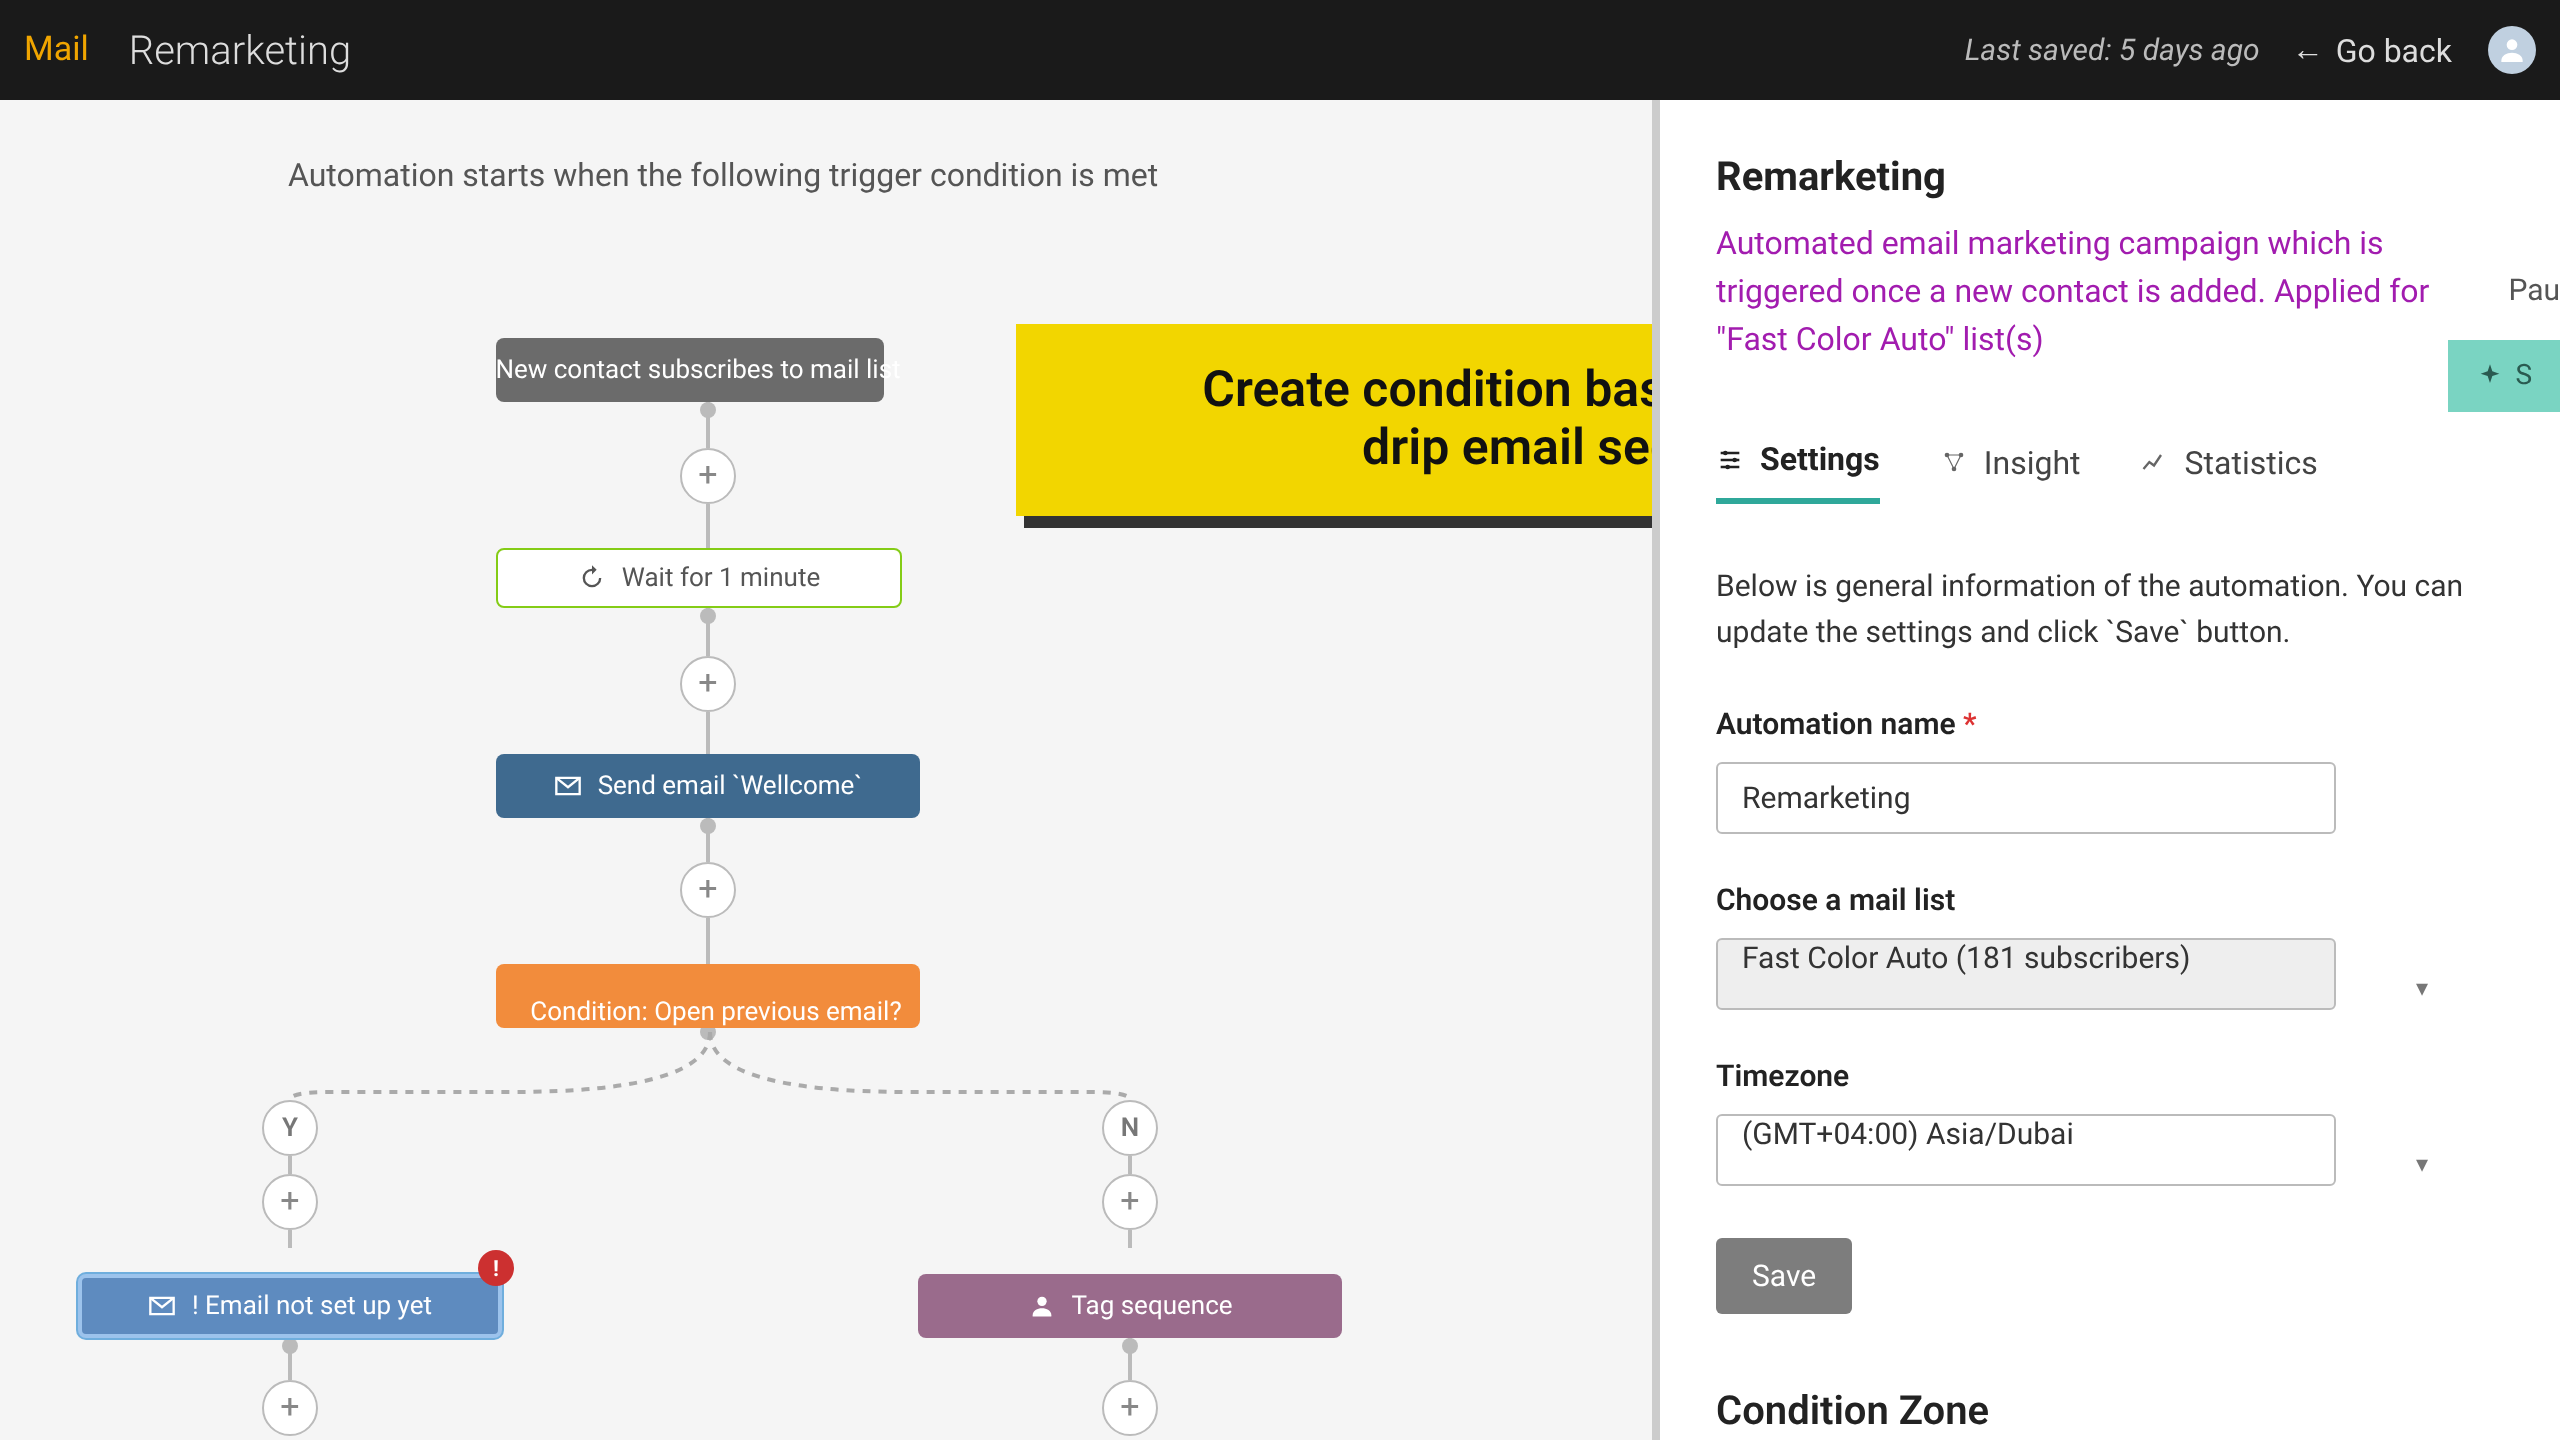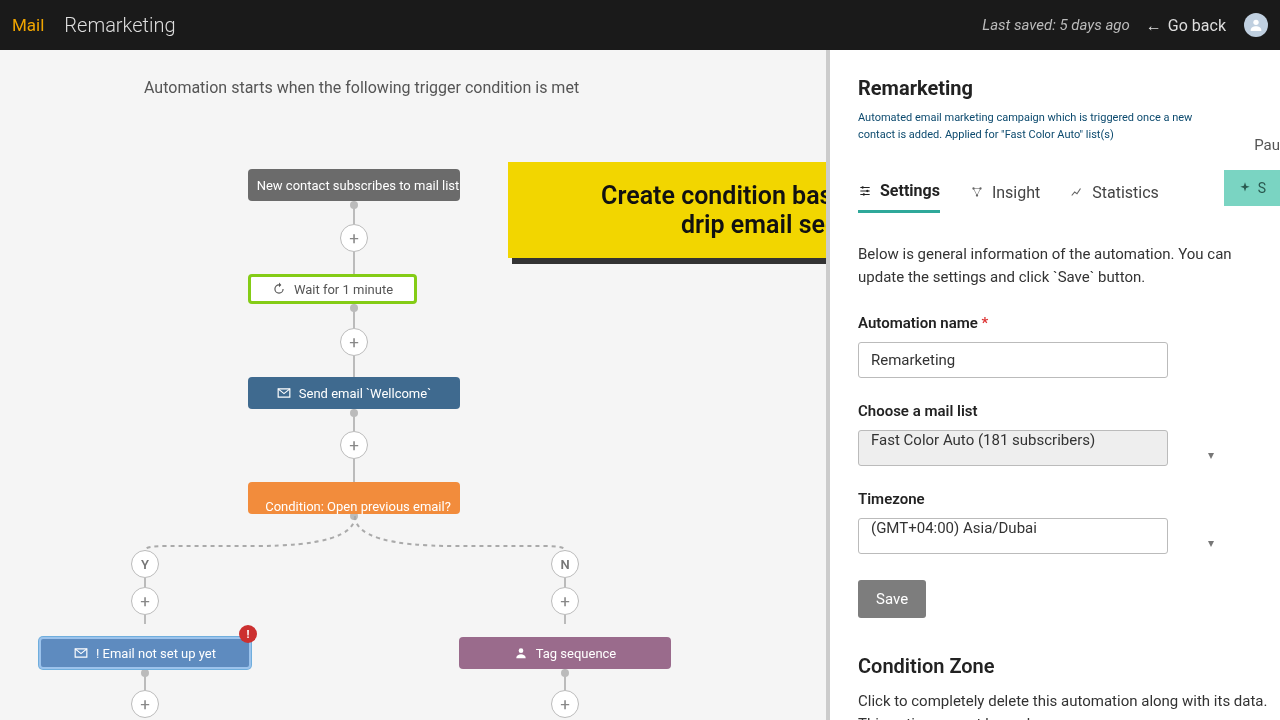--- a/index.html
+++ b/index.html
@@ -19,22 +19,22 @@
 
 .main { display:flex; height:675px; }
 .canvas { flex:0 0 830px; position:relative; background:#f5f5f5; border-right:4px solid #ccc; overflow:hidden; }
 .sidebar { flex:1; background:#fff; padding:26px 0 0 28px; overflow:hidden; }
 
 
 .canvas-inner { position:relative; width:100%; height:100%;padding-left:16px; }
 .intro-text { position:absolute; top:28px; left:144px; font-size:16px; color:#555; }
 
 .node { position:absolute; border-radius:4px; padding:0 18px; height:32px; display:flex; align-items:center; justify-content:center; color:#fff; font-size:13px; gap:8px; white-space:nowrap; cursor:pointer; }
-.node.trigger { background:#6b6b6b; top:119px; left:248px; width:212px; }
-.node.wait { background:#fff; color:#555; border:3px solid #84cc16; top:224px; left:248px; width:169px; height:30px;text-align:right; }
+.node.trigger { background:#6b6b6b; top:119px; left:248px; width:194px; }
+.node.wait { background:#fff; color:#555; border:1px solid #84cc16; top:224px; left:248px; width:203px; height:30px;text-align:right; }
 .node.send { background:#3f6a8f; top:327px; left:248px; width:212px;text-align:right; }
 .node.condition { background:#f28c3c; top:432px; left:248px; width:212px;align-items:flex-end; }
 .node.email-left { background:#5e8bbf; top:587px; left:39px; width:212px; border:2px solid #9cc3ec; box-shadow:0 0 0 1px #6faedd; }
 .node.tag { background:#9a6b8c; top:587px; left:459px; width:212px; }
 
 .alert-badge { position:absolute; top:-14px; right:-8px; width:18px; height:18px; border-radius:50%; background:#cc3030; color:#fff; font-size:11px; font-weight:bold; display:flex; align-items:center; justify-content:center; }
 
 .plus-btn { position:absolute; width:28px; height:28px; border-radius:50%; background:#fff; border:1px solid #bbb; color:#888; display:flex; align-items:center; justify-content:center; font-size:17px; cursor:pointer; }
 .plus-btn.p1 { top:174px; left:340px; }
 .plus-btn.p2 { top:278px; left:340px; }
@@ -72,21 +72,21 @@
 .v-short.vs3 { top:619px; left:144px; height:21px; }
 .v-short.vs4 { top:528px; left:564px; }
 .v-short.vs5 { top:565px; left:564px; }
 .v-short.vs6 { top:619px; left:564px; height:21px; }
 
 
 .callout { position:absolute; top:112px; left:508px; width:572px; height:96px; background:#f2d600; color:#111; display:flex; flex-direction:column; align-items:center; justify-content:center; font-size:25px; font-weight:600; box-shadow:4px 6px 0 0 #333; z-index:10; }
 
 
 .sidebar h2 { font-size:20px; font-weight:700; color:#222; margin-bottom:10px; }
-.sidebar .desc { font-size:11px; color:#0c4a6e; line-height:1.5; max-width:360px; }
+.sidebar .desc { font-size:16px; color:#a21caf; line-height:1.5; max-width:360px; }
 .sidebar .status { position:absolute; top:86px; right:0; color:#555; font-size:15px; }
 .sidebar .start-btn { position:absolute; top:120px; right:0; background:#7ad4c2; color:#2a5a50; padding:10px 14px; font-size:14px; border:none; cursor:pointer; display:flex; align-items:center; gap:6px; }
 
 .tabs { display:flex; gap:30px; margin-top:38px; border-bottom:0; }
 .tab { display:flex; align-items:center; gap:8px; padding-bottom:10px; font-size:16px; color:#444; cursor:pointer; }
 .tab.active { font-weight:700; color:#222; border-bottom:3px solid #2fa89a; }
 
 .settings-desc { margin-top:30px; font-size:15px; color:#333; line-height:1.55; }
 
 .form-label { margin-top:24px; font-size:15px; font-weight:600; color:#222; display:block; }

